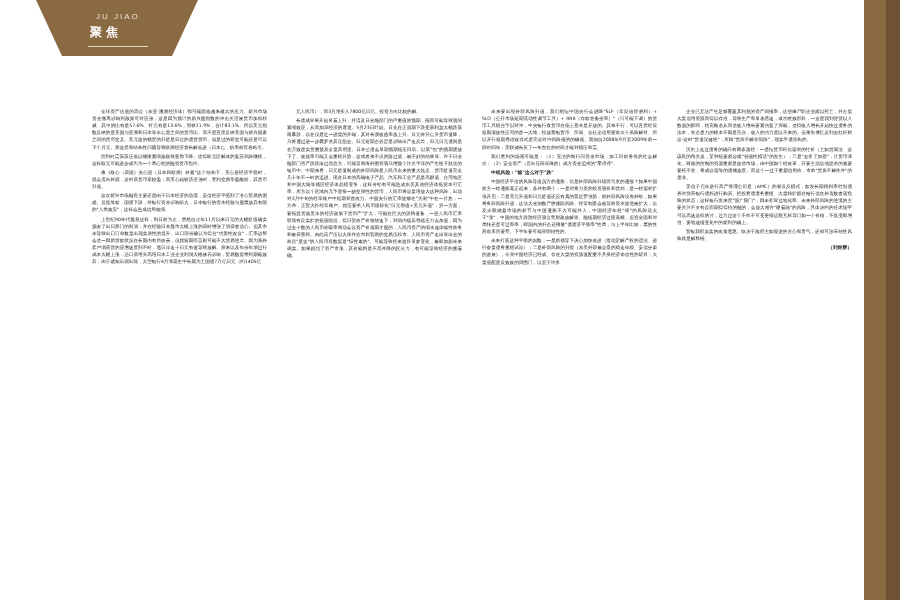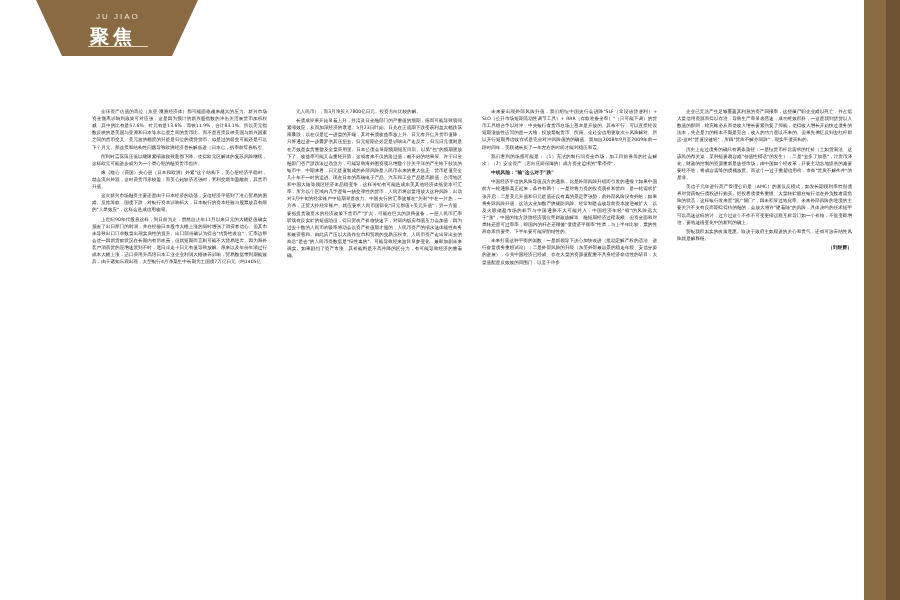--- a/index.html
+++ b/index.html
@@ -71,21 +71,21 @@
     color: #f0e4d2;
     font-size: 8px;
     letter-spacing: 2px;
     font-family: "Liberation Sans", sans-serif;
   }
   .banner-cn {
     position: absolute;
     left: 90px;
     top: 24px;
     color: #ffffff;
-    font-size: 19px;
+    font-size: 12px;
     letter-spacing: 4px;
     font-weight: bold;
     font-family: "DejaVu Sans", sans-serif;
     text-align: center;
   }
   .banner-rule {
     position: absolute;
     left: 88px;
     top: 46px;
     width: 60px;

